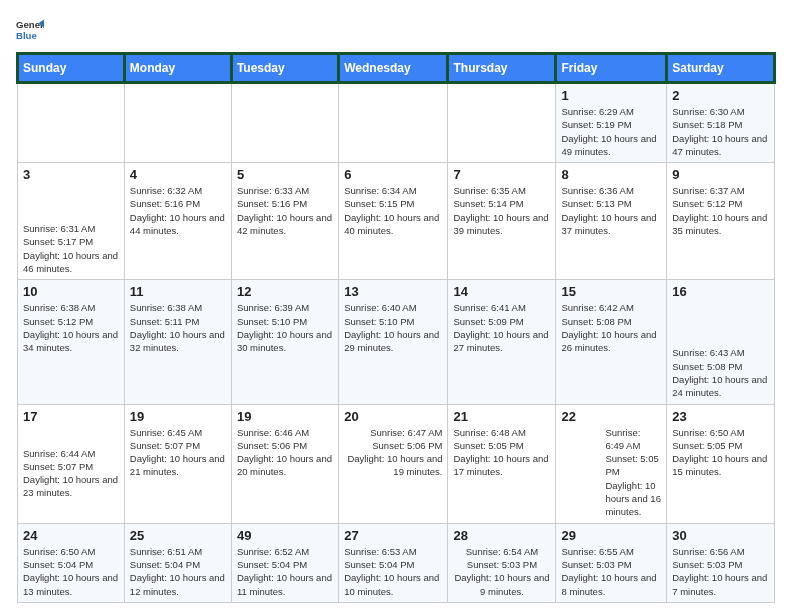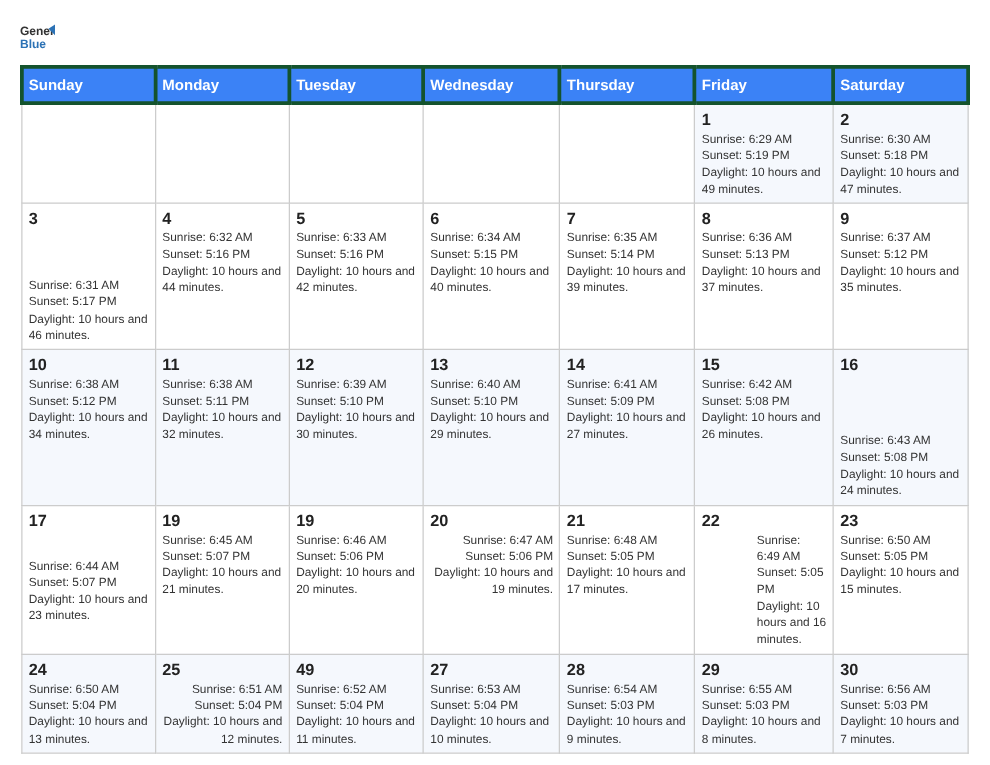--- a/index.html
+++ b/index.html
@@ -268,39 +268,39 @@
       </tr>
       <tr>
         <td>
           <span class="day-num">24</span>
           <div class="day-info" style="white-space: pre-line;">Sunrise: 6:50 AM
 Sunset: 5:04 PM
 Daylight: 10 hours and 13 minutes.</div>
         </td>
         <td>
           <span class="day-num">25</span>
-          <div class="day-info" style="white-space: pre-line; text-align: right;">Sunrise: 6:51 AM
+          <div class="day-info" style="white-space: pre-line;">Sunrise: 6:51 AM
 Sunset: 5:04 PM
 Daylight: 10 hours and 12 minutes.</div>
         </td>
         <td>
           <span class="day-num">49</span>
           <div class="day-info" style="white-space: pre-line;">Sunrise: 6:52 AM
 Sunset: 5:04 PM
 Daylight: 10 hours and 11 minutes.</div>
         </td>
         <td>
           <span class="day-num">27</span>
           <div class="day-info" style="white-space: pre-line;">Sunrise: 6:53 AM
 Sunset: 5:04 PM
 Daylight: 10 hours and 10 minutes.</div>
         </td>
         <td>
           <span class="day-num">28</span>
-          <div class="day-info" style="white-space: pre-line;">Sunrise: 6:54 AM
+          <div class="day-info" style="white-space: pre-line; text-align: center;">Sunrise: 6:54 AM
 Sunset: 5:03 PM
 Daylight: 10 hours and 9 minutes.</div>
         </td>
         <td>
           <span class="day-num">29</span>
           <div class="day-info" style="white-space: pre-line;">Sunrise: 6:55 AM
 Sunset: 5:03 PM
 Daylight: 10 hours and 8 minutes.</div>
         </td>
         <td>

